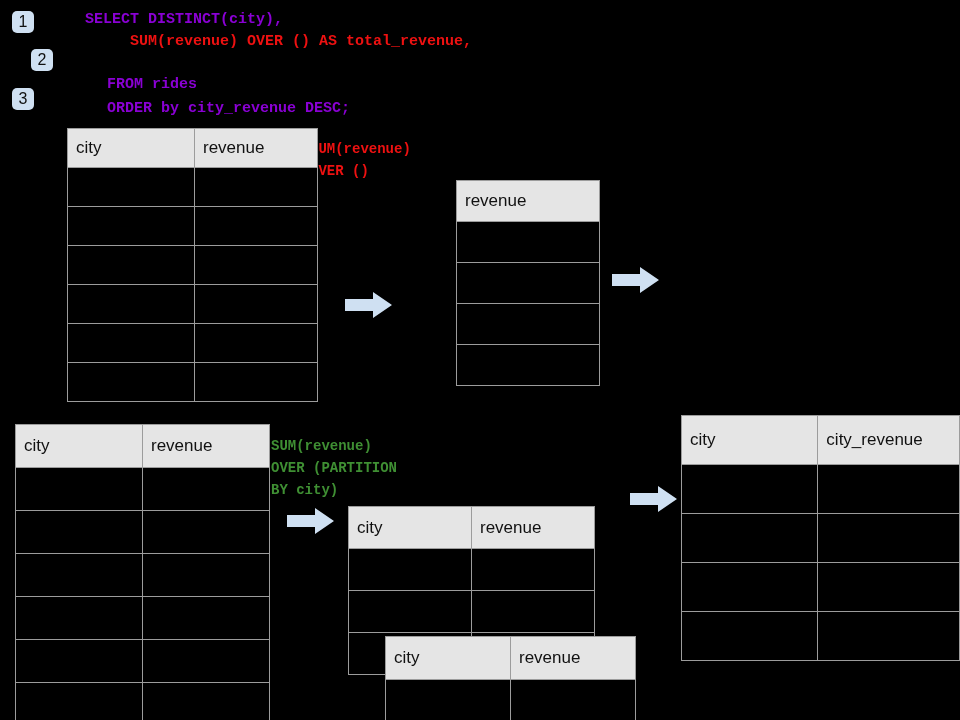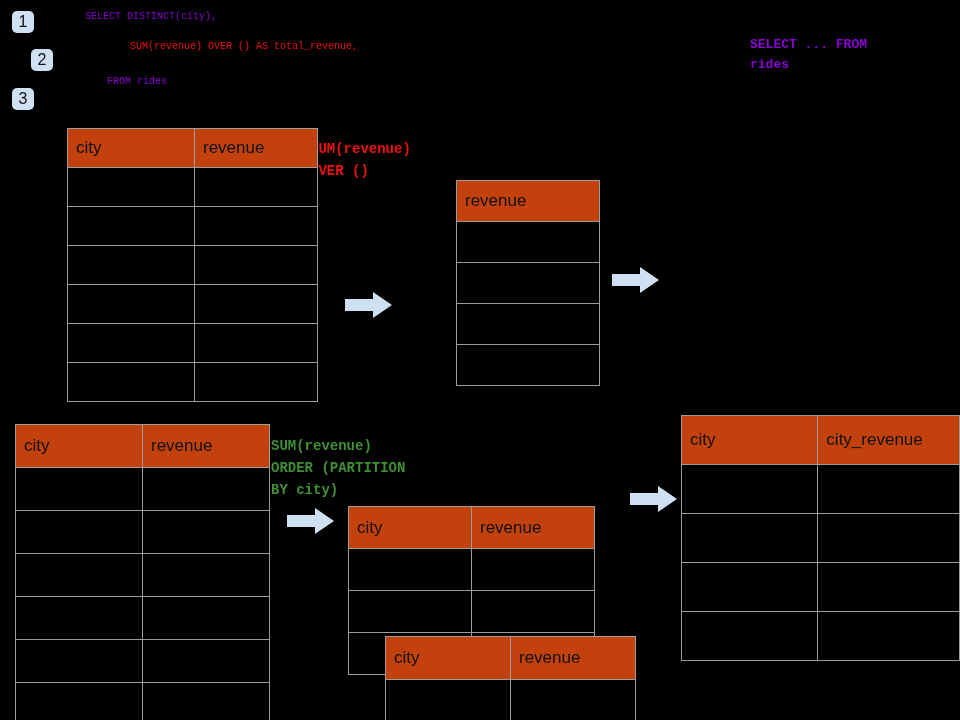--- a/index.html
+++ b/index.html
@@ -30,31 +30,31 @@
     height: 22px;
   }
   .badge-1 { left: 12px; top: 11px; }
   .badge-2 { left: 31px; top: 49px; }
   .badge-3 { left: 12px; top: 88px; }
 
   
   .code {
     position: absolute;
     font-family: "Liberation Mono", "DejaVu Sans Mono", monospace;
-    font-size: 10px;
-    font-weight: normal;
+    font-size: 15px;
+    font-weight: bold;
     white-space: pre;
     letter-spacing: 0px;
   }
   .c-purple { color: #8a00d4; }
   .c-red    { color: #ee1111; }
   .c-green  { color: #4a8b3a; }
 
   .sql-l1 { left: 85px; top: 11px;  }
-  .sql-l2 { left: 130px; top: 33px; margin-top: 8px; }
+  .sql-l2 { left: 130px; top: 33px; }
   .sql-l3 { left: 130px; top: 55px; }
   .sql-l4 { left: 107px; top: 76px; }
   .sql-l5 { left: 107px; top: 100px; }
 
   .side-note {
     position: absolute;
     left: 750px;
     top: 35px;
     font-family: "Liberation Mono", "DejaVu Sans Mono", monospace;
     font-size: 13px;
@@ -83,21 +83,21 @@
     table-layout: fixed;
     background: #000000;
   }
   .tbl td {
     border: 1px solid #9c9c9c;
     padding: 0;
     background: #000000;
   }
   .tbl th {
     border: 1px solid #9c9c9c;
-    background: #c2410c;
+    background: #e5e5e5;
     color: #111111;
     font-family: "Liberation Sans", sans-serif;
     font-size: 17px;
     font-weight: normal;
     text-align: left;
     padding: 0 0 0 8px;
   }
 
   
   #table-rides-top      { left: 67px;  top: 128px; }
@@ -151,28 +151,27 @@
 
 <div id="canvas">
 
   <div class="badge badge-1">1</div>
   <div class="badge badge-2">2</div>
   <div class="badge badge-3">3</div>
 
   <div class="code c-purple sql-l1">SELECT DISTINCT(city),</div>
   <div class="code c-red    sql-l2">SUM(revenue) OVER () AS total_revenue,</div>
   <div class="code c-purple sql-l4">FROM rides</div>
-
-  <div class="side-note">SELECT ... FROM
-rides</div>
+  <div class="code c-purple sql-l5">ORDER by city_revenue DESC;</div>
+
 
   <div class="annot annot-red">SUM(revenue)
 OVER ()</div>
   <div class="annot annot-green">SUM(revenue)
-ORDER (PARTITION
+OVER (PARTITION
 BY city)</div>
 
   <table class="tbl" id="table-rides-top">
     <thead>
       <tr>
         <th class="col-city">city</th>
         <th class="col-revenue">revenue</th>
       </tr>
     </thead>
     <tbody>

